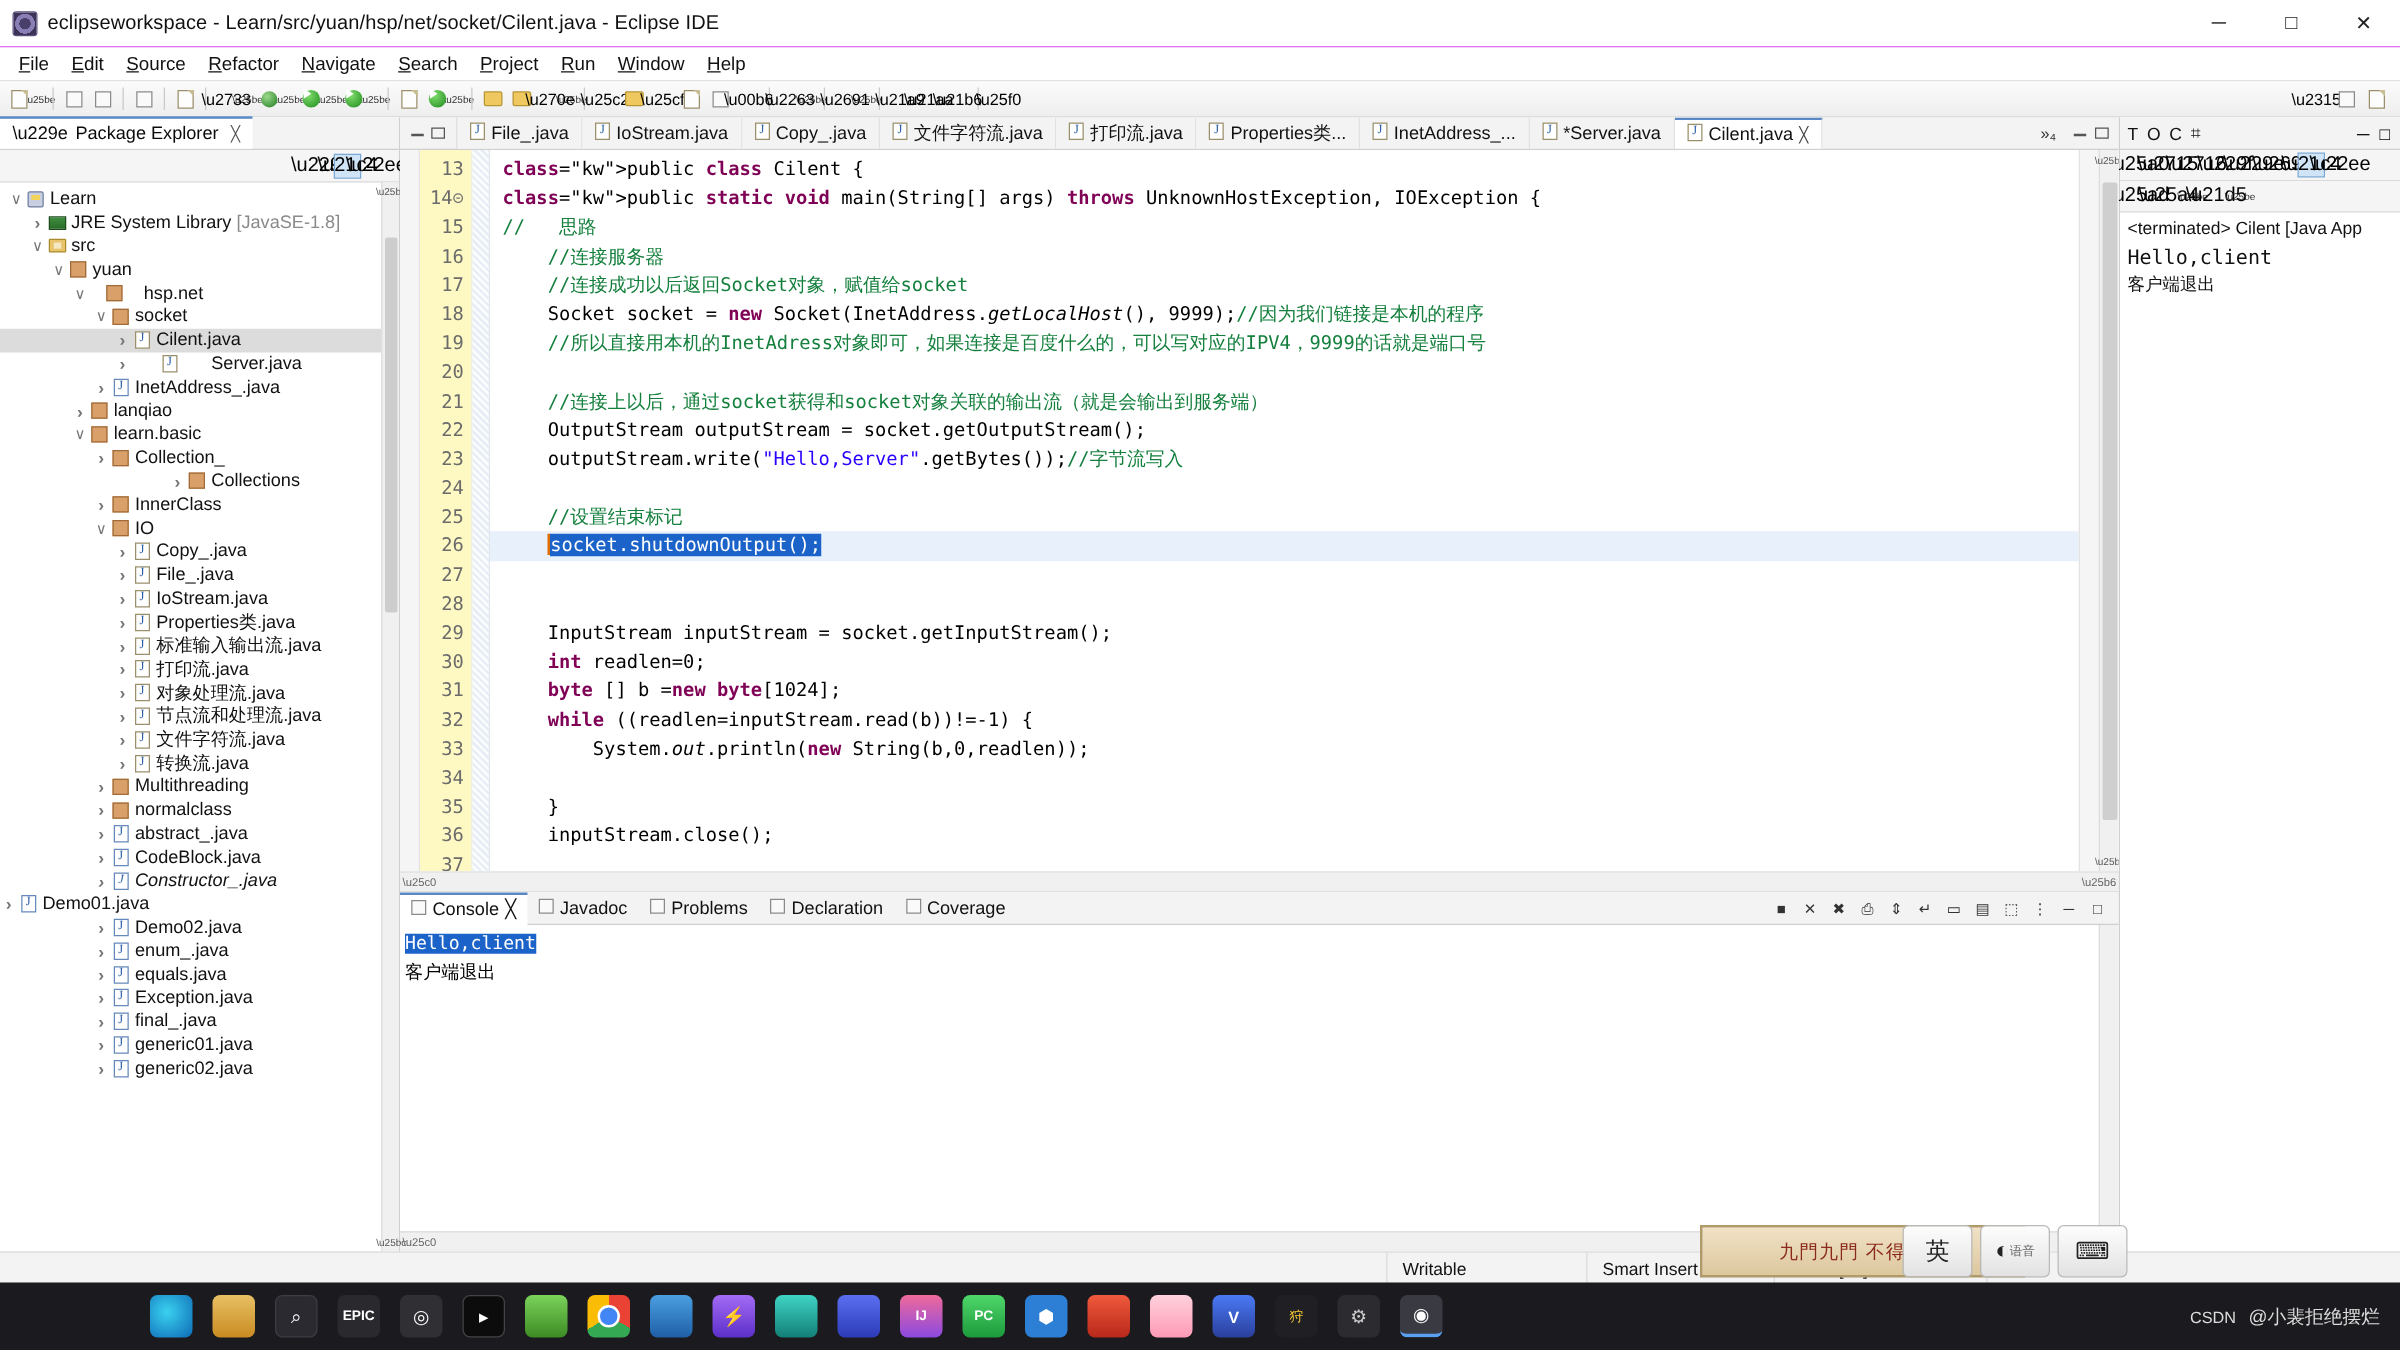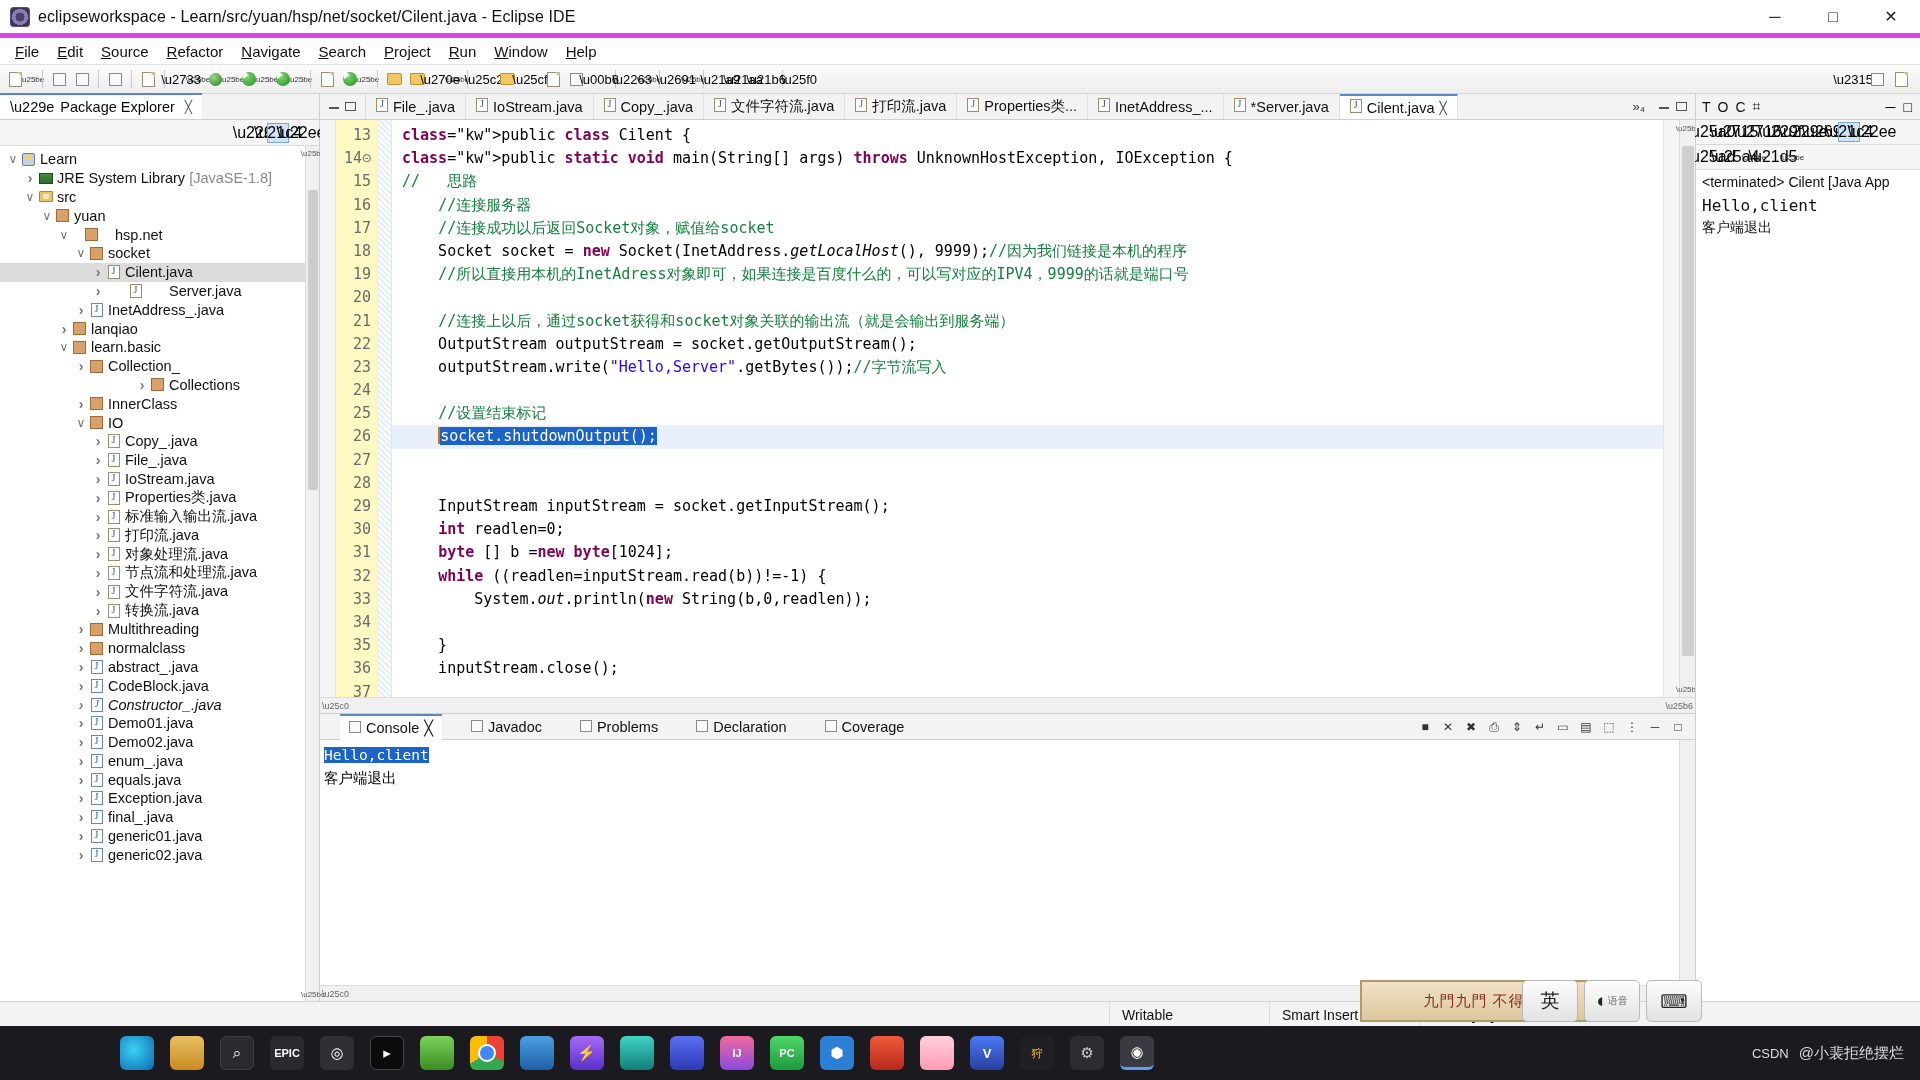--- a/index.html
+++ b/index.html
@@ -8,21 +8,21 @@
     width: 1920px; height: 1080px;
     overflow: hidden;
     font-family: "Liberation Sans", sans-serif;
     background: #f0f0f0;
   }
   .app { position: relative; width: 1920px; height: 1080px; background: #ffffff; }
 
   
   .titlebar {
     height: 38px; background: #ffffff; display: flex; align-items: center;
-    border-bottom: 5px solid #d946ef;
+    border-bottom: 1px solid #d946ef;
   }
   .title-icon {
     width: 20px; height: 20px; margin: 0 8px 0 10px; border-radius: 3px;
     background: radial-gradient(circle at 50% 50%, #4a3f6b 0 35%, #8a7fb5 36% 62%, #3d3258 63% 100%);
     border: 1px solid #5a4f7b;
   }
   .title-text { font-size: 16px; color: #111; letter-spacing: .1px; }
   .win-btns { margin-left: auto; display: flex; height: 38px; }
   .win-btn {
     width: 58px; height: 38px; display: flex; align-items: center; justify-content: center;
@@ -140,21 +140,21 @@
   .overview { width: 16px; background: #f5f5f5; border-left: 1px solid #e3e3e3; position: relative; }
   .ed-vscroll { width: 16px; background: #f0f0f0; position: relative; border-left: 1px solid #dcdcdc; }
   .ed-vscroll .thumb { position: absolute; top: 26px; left: 2px; width: 12px; height: 510px; background: #cfcfcf; border-radius: 2px; }
   .ed-vscroll .arr { position: absolute; left: 0; width: 16px; height: 16px; display: flex; align-items: center; justify-content: center; font-size: 8px; color: #555; }
   .ed-hscroll { height: 16px; background: #f0f0f0; border-top: 1px solid #dcdcdc; display: flex; align-items: center; justify-content: space-between; padding: 0 2px; }
   .ed-hscroll .arr { font-size: 9px; color: #666; }
 
   
   .console-area { flex: 1; display: flex; flex-direction: column; background: #fff; }
   .con-tabbar { height: 26px; background: #f3f3f3; display: flex; align-items: center; border-bottom: 1px solid #cfcfcf; }
-  .con-tab { display: flex; align-items: center; gap: 5px; padding: 0 9px; font-size: 14.5px; height: 26px; color: #111; margin-left: 20px; }
+  .con-tab { display: flex; align-items: center; gap: 5px; padding: 0 9px; font-size: 14.5px; height: 26px; color: #111; }
   .con-tab.active { background: #fff; border-top: 2px solid #5a87c6; }
   .con-tools { margin-left: auto; display: flex; align-items: center; gap: 5px; padding-right: 8px; }
   .ct { width: 18px; height: 18px; display: flex; align-items: center; justify-content: center; font-size: 12px; color: #333; }
   .con-body { flex: 1; position: relative; font-family: "DejaVu Sans Mono", monospace; font-size: 14.5px; padding: 4px 0 0 4px; overflow: hidden; }
   .con-line { height: 23px; line-height: 23px; white-space: nowrap; }
   .con-line.head { font-family: "Liberation Sans", sans-serif; font-size: 14.5px; }
   .con-hl { background: #1b63c9; color: #fff; }
   .con-vscroll { position: absolute; right: 0; top: 0; bottom: 0; width: 16px; background: #f0f0f0; border-left: 1px solid #dcdcdc; }
   .con-hscroll { height: 16px; background: #f0f0f0; border-top: 1px solid #dcdcdc; display: flex; align-items: center; justify-content: space-between; padding: 0 2px; font-size: 9px; color: #666; }
 
@@ -550,21 +550,21 @@
               </span>
               <span class="tlabel">CodeBlock.java</span>
             </div>
             <div class="tnode" style="padding-left: 74px; font-style: italic;">
               <span class="tw col"></span>
               <span class="ticon">
                 <span class="i-java blue"></span>
               </span>
               <span class="tlabel">Constructor_.java</span>
             </div>
-            <div class="tnode" style="padding-left: 74px;">
+            <div class="tnode" style="">
               <span class="tw col"></span>
               <span class="ticon">
                 <span class="i-java blue"></span>
               </span>
               <span class="tlabel">Demo01.java</span>
             </div>
             <div class="tnode" style="padding-left: 74px;">
               <span class="tw col"></span>
               <span class="ticon">
                 <span class="i-java blue"></span>

